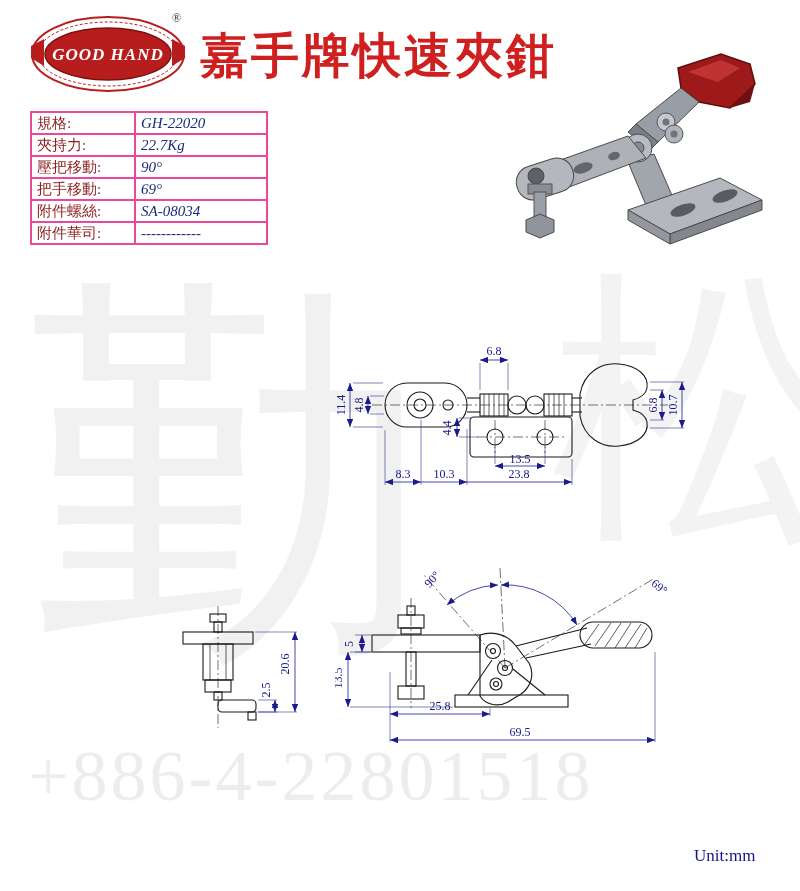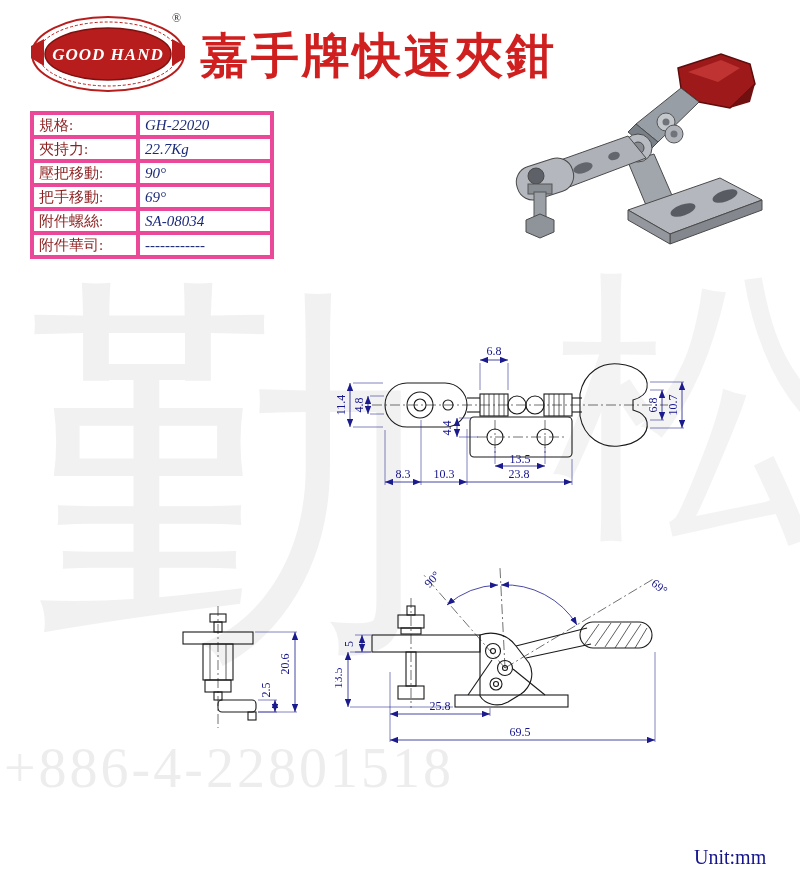--- a/index.html
+++ b/index.html
@@ -3,44 +3,44 @@
 <meta charset="utf-8">
 <style>
   html,body{margin:0;padding:0;background:#fff;}
   .page{position:relative;width:800px;height:891px;background:#ffffff;overflow:hidden;
         font-family:"Liberation Serif","DejaVu Serif",serif;}
   
   .wm{position:absolute;line-height:1;z-index:0;pointer-events:none;
       font-family:"Liberation Serif","DejaVu Serif",serif;}
   .wm-char-left{left:28px;top:278px;font-size:400px;color:rgba(80,80,80,0.08);}
   .wm-char-right{left:552px;top:268px;font-size:290px;color:rgba(80,80,80,0.07);}
-  .wm-phone{left:4px;top:740px;font-size:56px;letter-spacing:3px;color:rgba(80,80,80,0.10);}
+  .wm-phone{left:28px;top:740px;font-size:72px;letter-spacing:3px;color:rgba(80,80,80,0.10);}
   
   .logo-svg{position:absolute;left:28px;top:8px;z-index:2;}
   .logo-text{fill:#ffffff;font-size:17px;font-style:italic;font-weight:bold;text-anchor:middle;
              letter-spacing:1px;font-family:"Liberation Serif",serif;}
   .reg-mark{fill:#333;font-size:12px;font-family:"Liberation Serif",serif;}
   .page-title{position:absolute;left:200px;top:24px;font-size:48px;color:#cf1f1f;
               letter-spacing:3px;font-weight:600;z-index:2;}
   
   .spec{position:absolute;left:30px;top:111px;border-collapse:collapse;z-index:2;
         font-size:15px;font-family:"Liberation Serif",serif;}
-  .spec td{border:4px solid #ec4899;padding:0 5px;height:20px;line-height:20px;}
+  .spec td{border:2px solid #ec4899;padding:0 5px;height:20px;line-height:20px;}
   .spec td.lbl{width:92px;color:#8c1f1f;}
   .spec td.val{width:120px;color:#1a2a7a;font-style:italic;}
   
   svg.drawing{position:absolute;z-index:2;}
   .geo *{stroke:#1a1a1a;stroke-width:1.1;fill:none;}
   .geo .thin{stroke-width:0.7;}
   .cl line{stroke:#333;stroke-width:0.7;stroke-dasharray:10 3 2 3;fill:none;}
   .dim line,.dim path{stroke:#1b1b8e;stroke-width:0.8;fill:none;}
   .dim line.ext{stroke-width:0.55;}
   .dimtext{fill:#14148c;font-size:12px;text-anchor:middle;
            font-family:"Liberation Serif",serif;}
-  .unit{position:absolute;left:694px;top:846px;font-size:20px;color:#14148c;z-index:2;}
+  .unit{position:absolute;left:694px;top:846px;font-size:17px;color:#14148c;z-index:2;}
 </style>
 </head>
 <body>
 
 <div class="page">
 
   <div class="wm wm-char-left">勤</div>
   <div class="wm wm-char-right">松</div>
   <div class="wm wm-phone">+886-4-22801518</div>
 

